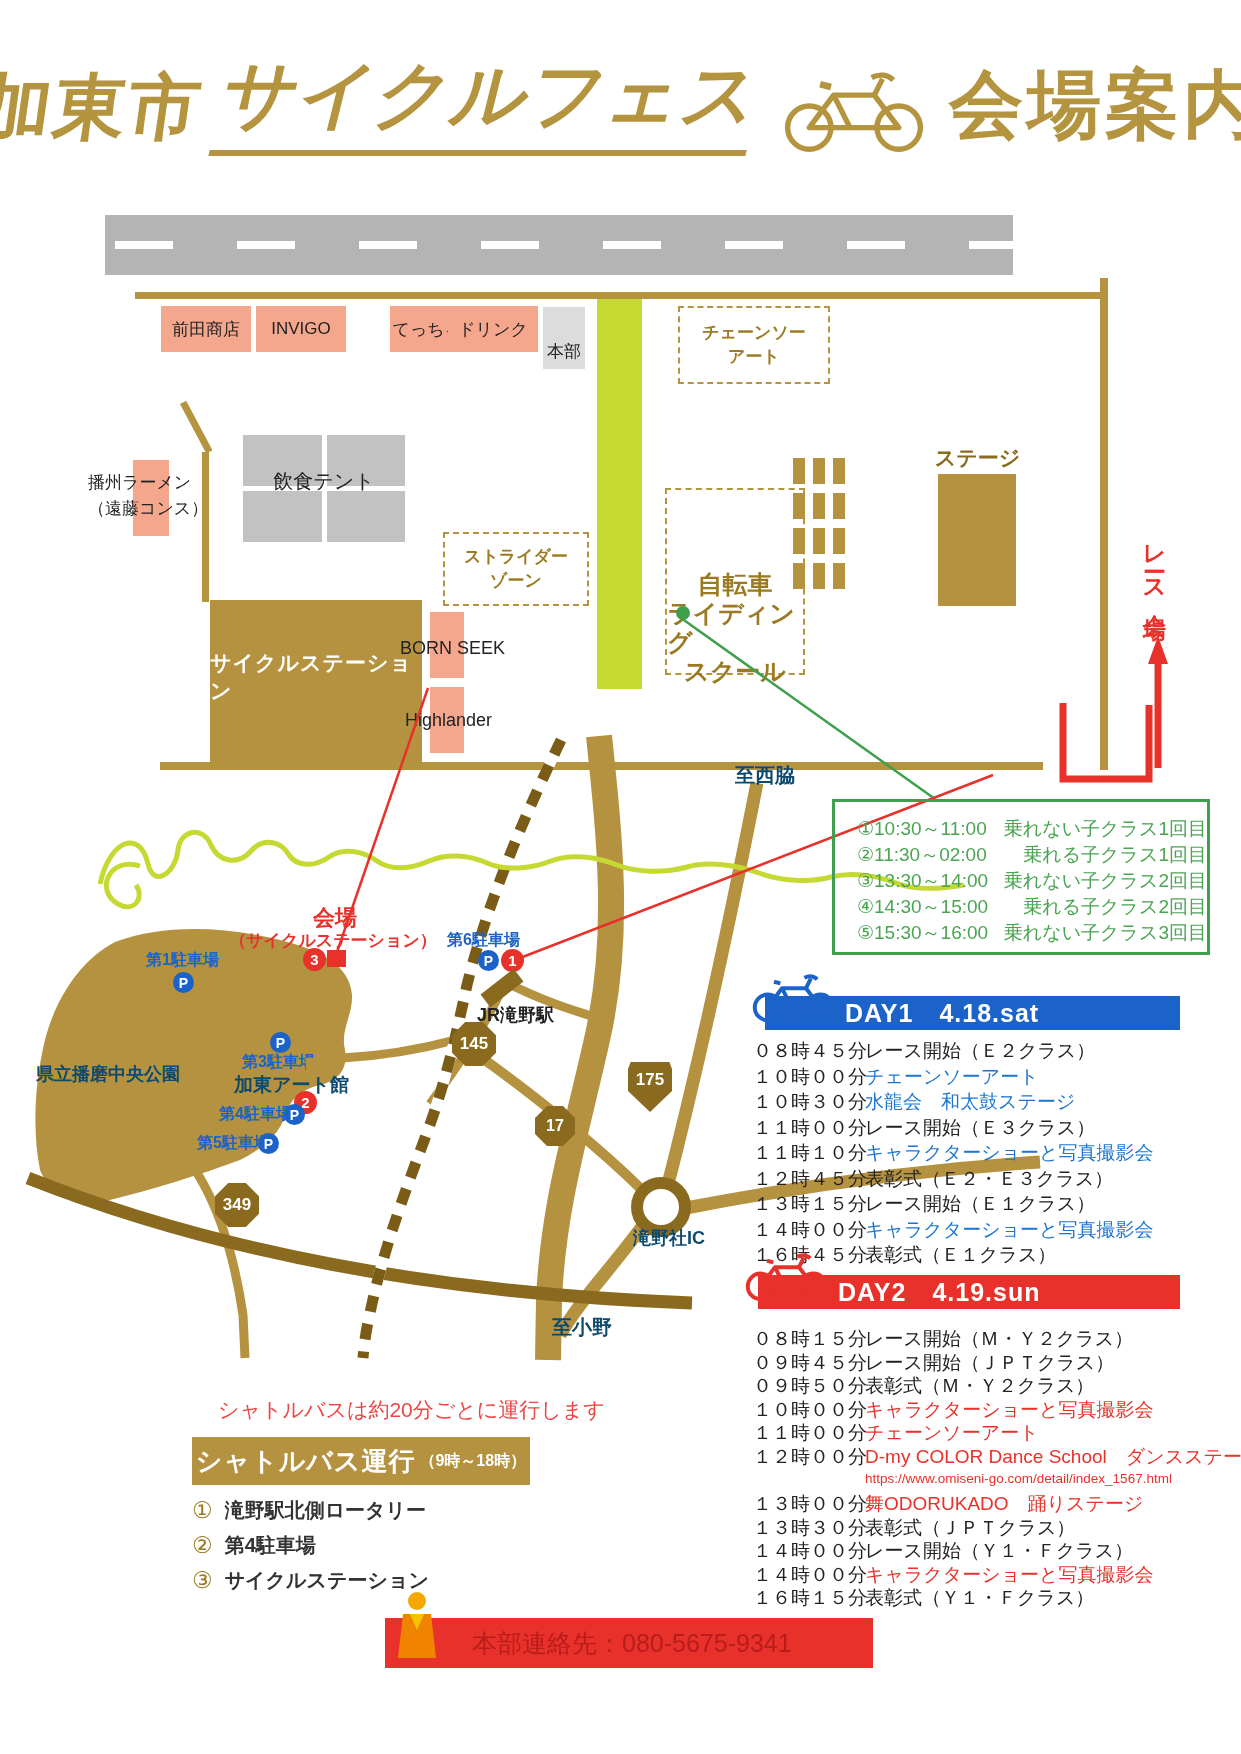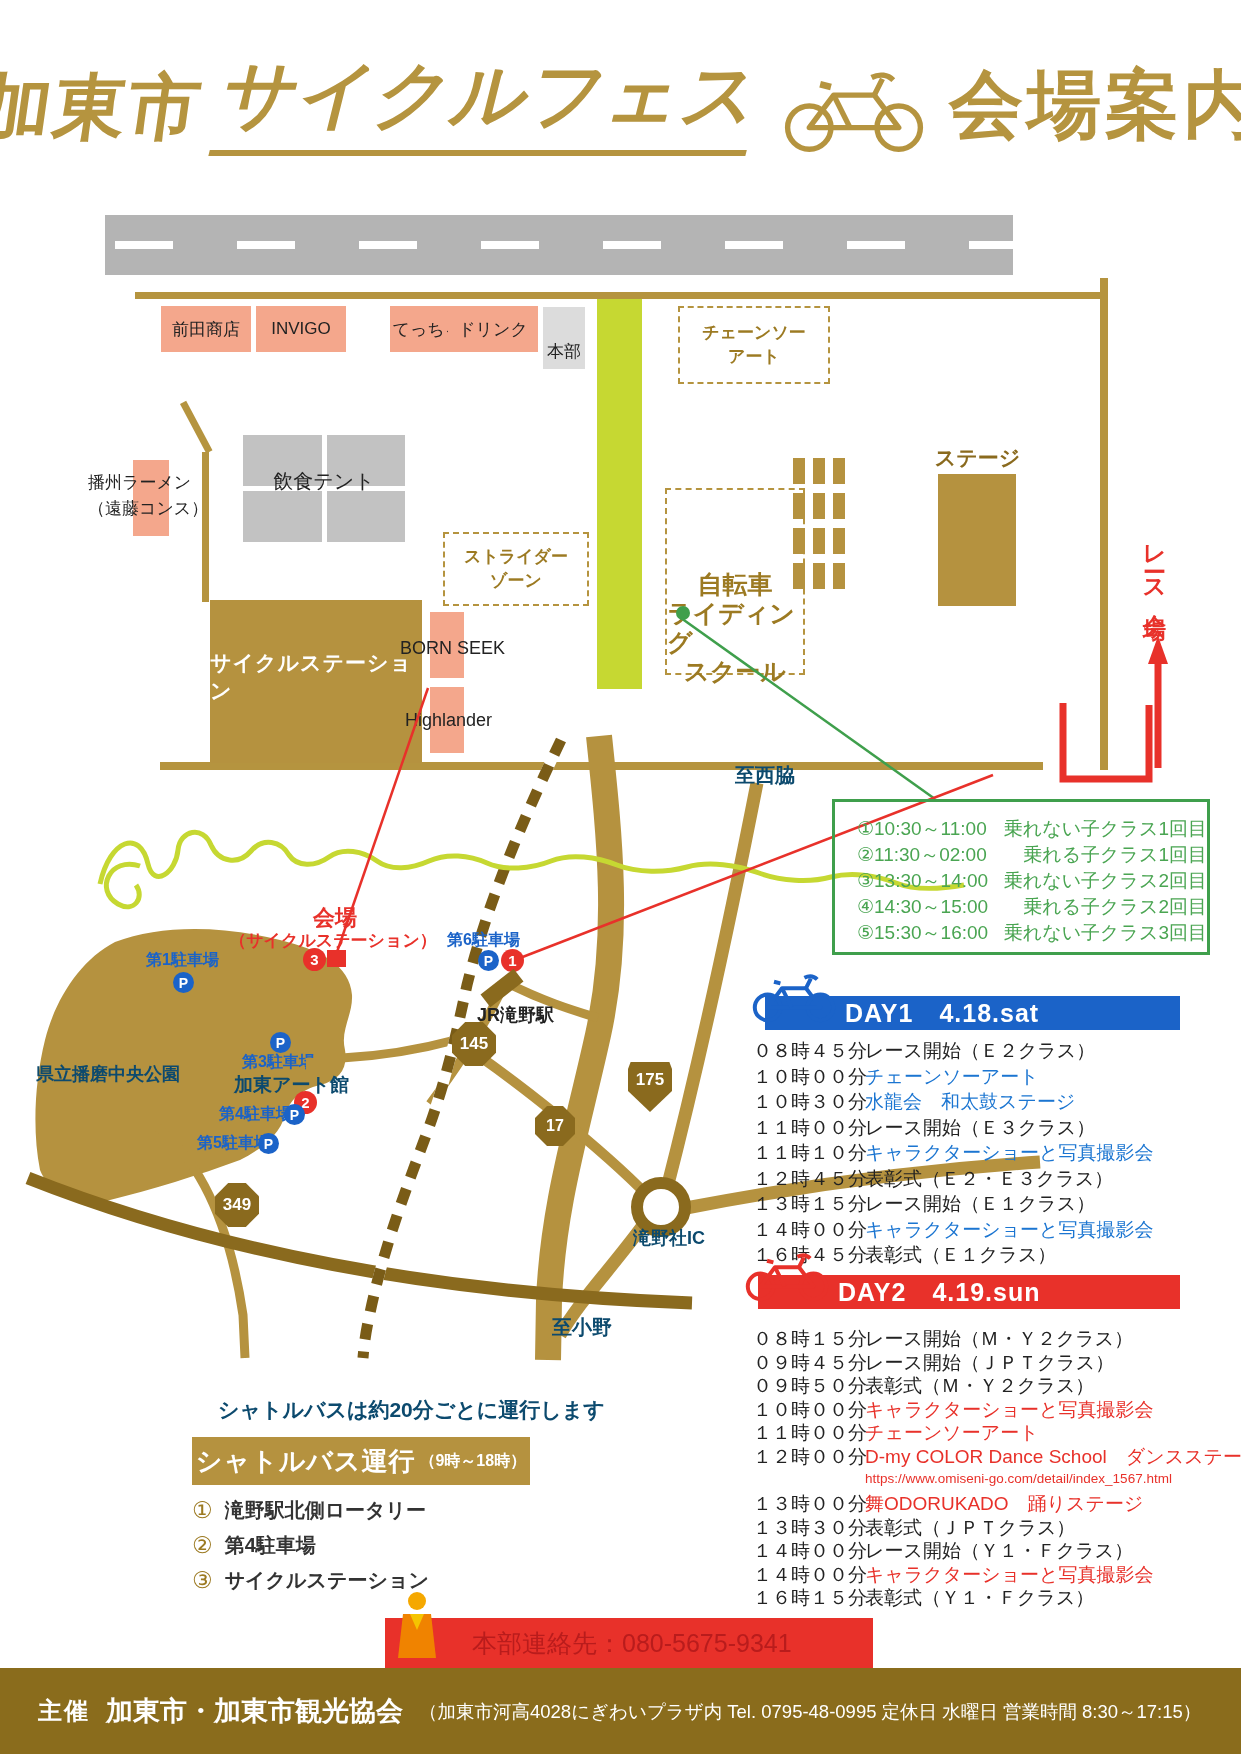--- a/index.html
+++ b/index.html
@@ -42,21 +42,21 @@
   .mgold{color:#0c4a6e;font-weight:bold;}
   .mblue{color:#1b63c8;font-weight:bold;font-size:16px;white-space:nowrap;}
   .mred{color:#e8312a;font-weight:bold;white-space:nowrap;}
   .picon{width:21px;height:21px;border-radius:50%;background:#1b63c8;color:#fff;font-size:14px;font-weight:bold;display:flex;align-items:center;justify-content:center;}
   .marker{width:23px;height:23px;border-radius:50%;background:#e8312a;color:#fff;font-size:15px;font-weight:bold;display:flex;align-items:center;justify-content:center;}
   .badge{background:#8a6a1e;color:#fff;font-weight:bold;display:flex;align-items:center;justify-content:center;
     clip-path:polygon(30% 0,70% 0,100% 30%,100% 70%,70% 100%,30% 100%,0 70%,0 30%);}
   .shield{background:#8a6a1e;color:#fff;font-weight:bold;display:flex;align-items:flex-start;justify-content:center;padding-top:8px;box-sizing:border-box;
     clip-path:polygon(6% 0,94% 0,100% 14%,100% 58%,50% 100%,0 58%,0 14%);}
   
-  .shuttle-note{color:#0c4a6e;font-size:21px;font-weight:bold;white-space:nowrap;}
+  .shuttle-note{color:#ef4444;font-size:21px;font-weight:normal;white-space:nowrap;}
   .shuttle-banner{left:192px;top:1437px;width:338px;height:48px;background:#b5923f;color:#fff;display:flex;align-items:center;justify-content:center;gap:4px;white-space:nowrap;}
   .shuttle-banner .b1{font-size:26px;font-weight:bold;letter-spacing:1px;}
   .shuttle-banner .b2{font-size:16px;font-weight:bold;}
   .stop{display:flex;align-items:center;gap:12px;height:35px;font-size:20px;color:#333;font-weight:bold;white-space:nowrap;}
   .stop .n{color:#9c7a22;font-size:23px;font-weight:normal;}
   .contactbar{left:385px;top:1618px;width:488px;height:50px;background:#e8312a;}
   .contact-text{left:448px;top:1618px;height:50px;display:flex;align-items:center;color:#b91c1c;font-size:25px;font-weight:normal;white-space:nowrap;margin-left:24px;}
   .footer{left:0;top:1668px;width:1241px;height:86px;background:#8a6c1c;color:#fff;display:flex;align-items:center;padding-left:38px;box-sizing:border-box;gap:16px;white-space:nowrap;}
   .footer .f1{font-size:24px;font-weight:bold;letter-spacing:2px;}
   .footer .f2{font-size:27px;font-weight:bold;}
@@ -388,19 +388,14 @@
   <div class="abs contactbar"></div>
   <div class="abs" style="left:398px;top:1592px;">
     <svg width="38" height="66" viewBox="0 0 38 66">
       <circle cx="19" cy="9" r="9" fill="#f5a800"></circle>
       <path d="M5,22 L33,22 L38,66 L0,66 Z" fill="#f08300"></path>
       <path d="M12,22 L19,38 L26,22 Z" fill="#f5c400"></path>
     </svg>
   </div>
   <div class="abs contact-text">本部連絡先：080-5675-9341</div>
 
-  <div class="abs footer">
-    <span class="f1">主催</span>
-    <span class="f2">加東市・加東市観光協会</span>
-    <span class="f3">（加東市河高4028にぎわいプラザ内 Tel. 0795-48-0995 定休日 水曜日 営業時間 8:30～17:15）</span>
-  </div>
 
 </div>
 
 </body></html>

